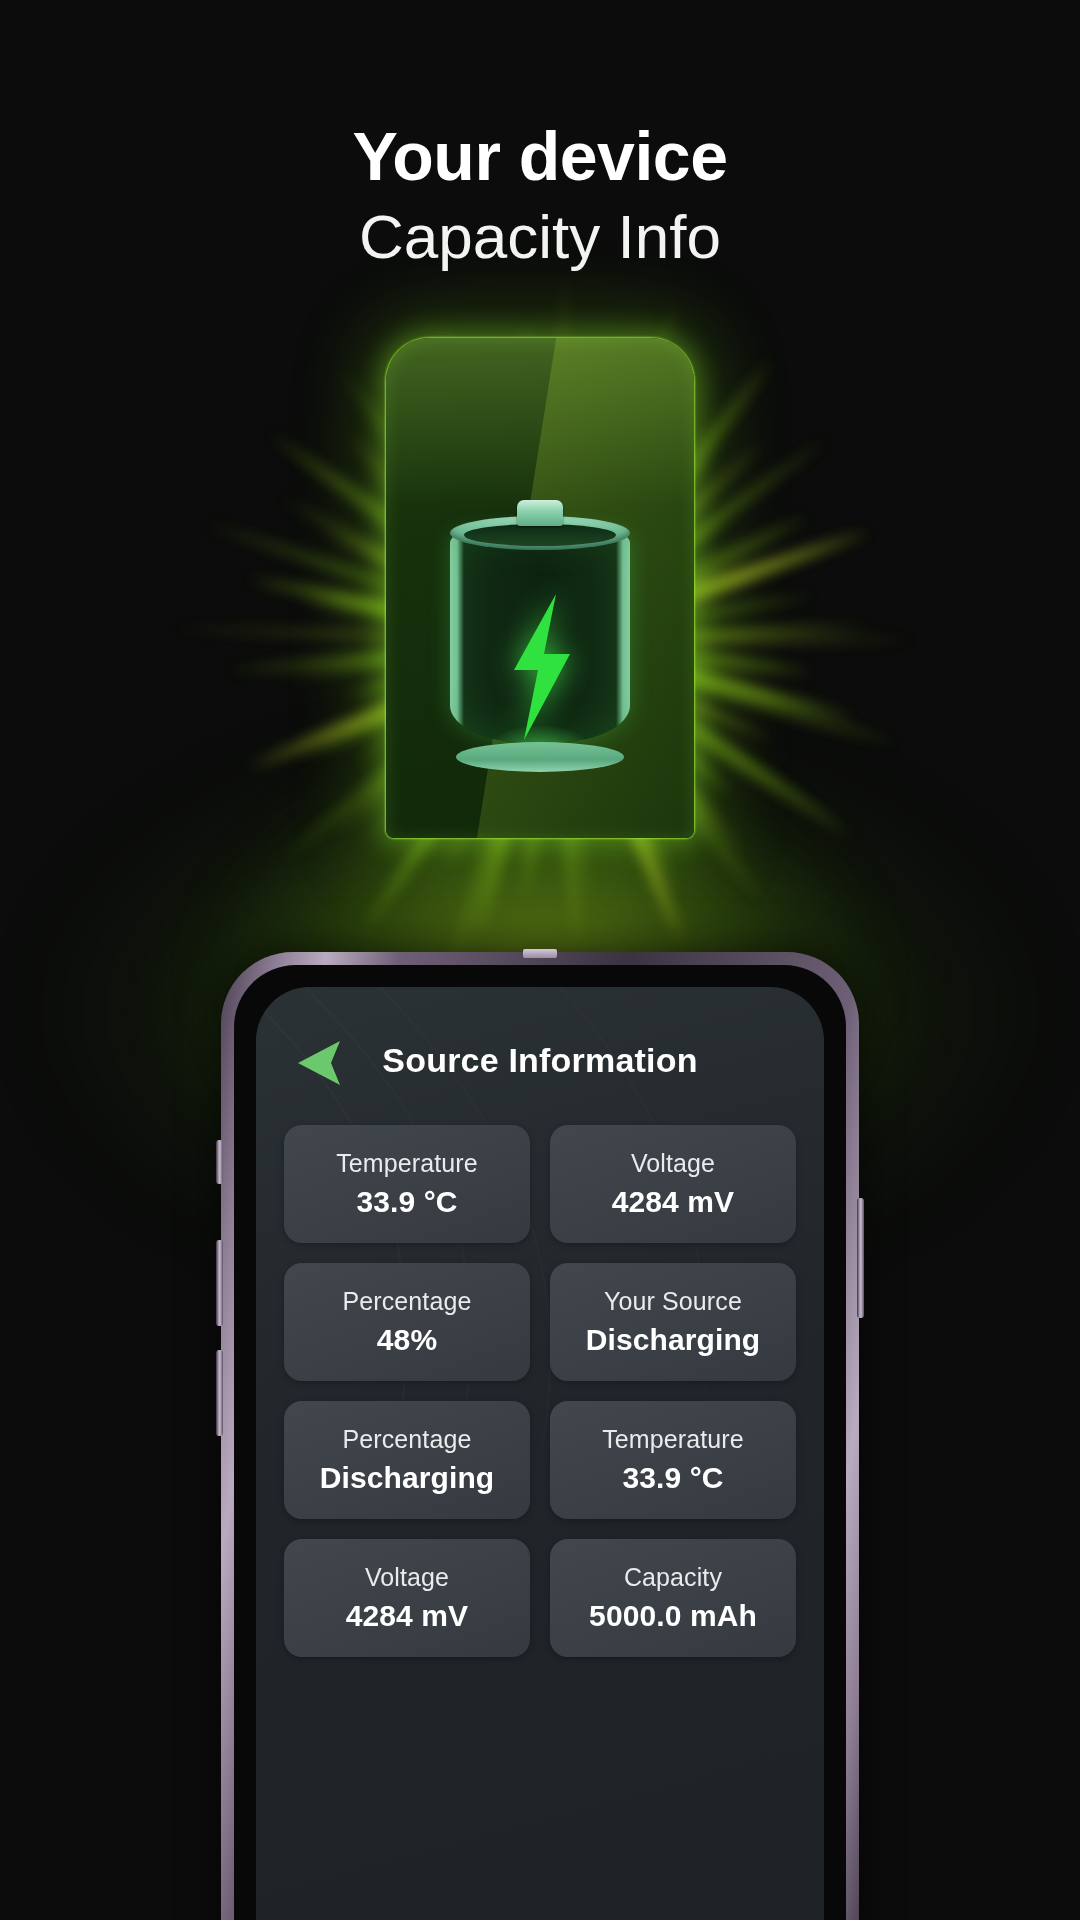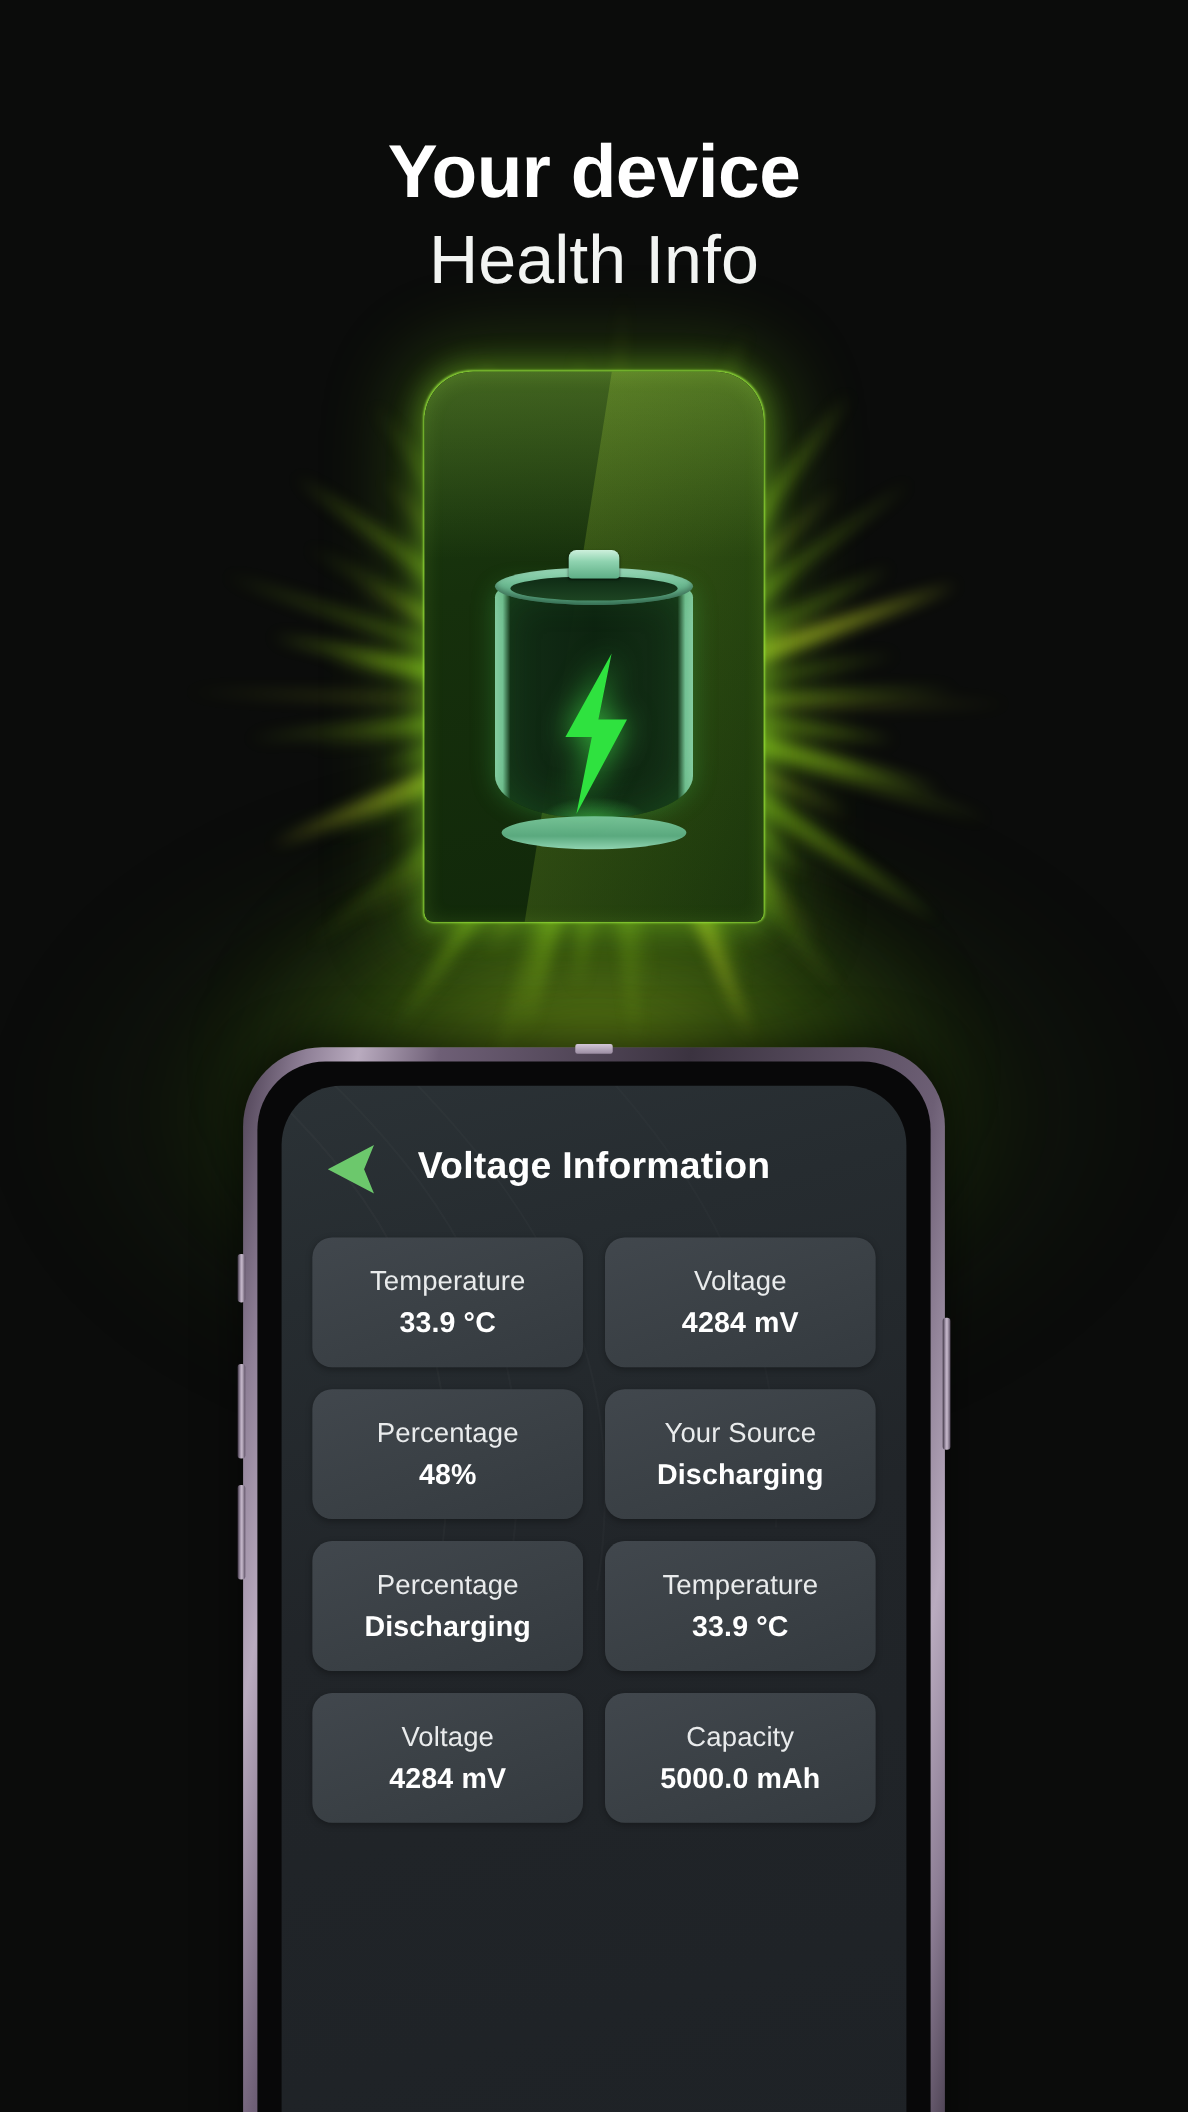--- a/index.html
+++ b/index.html
@@ -194,21 +194,21 @@
     height:118px;
     display:flex; flex-direction:column;
     align-items:center; justify-content:center;
     gap:7px;
     box-shadow:0 2px 6px rgba(0,0,0,.28);
   }
   .card-label{
     font-size:25px; color:#e9ebec; font-weight:400; letter-spacing:.1px;
   }
   .card-value{
-    font-size:26px; color:#ffffff; font-weight:bold; letter-spacing:.1px;
+    font-size:30px; color:#ffffff; font-weight:bold; letter-spacing:.1px;
   }
 </style>
 </head>
 <body>
 
 <div id="stage">
 
   <div class="bg-wash"></div>
   <div class="bg-wash2"></div>
 
@@ -287,21 +287,21 @@
     <div class="batt-top-inner"></div>
     <div class="batt-body"></div>
     <div class="batt-bottom"></div>
     <svg class="bolt" width="92" height="150" viewBox="0 0 92 150">
       <polygon points="62,2 20,78 44,78 30,148 76,62 50,62" fill="#2fe23f"></polygon>
     </svg>
   </div>
 
   <div class="headings">
     <div class="h-main">Your device</div>
-    <div class="h-sub">Health Info</div>
+    <div class="h-sub">Capacity Info</div>
   </div>
 
   <div class="phone">
     <div class="phone-frame">
       <div class="top-notch"></div>
       <div class="btn-side btn-l1"></div>
       <div class="btn-side btn-l2"></div>
       <div class="btn-side btn-l3"></div>
       <div class="btn-side btn-r1"></div>
     </div>
@@ -314,21 +314,21 @@
           <path d="M 110 -20 C 270 140, 330 280, 300 480" stroke="rgba(255,255,255,.04)" stroke-width="2" fill="none"></path>
           <path d="M 300 -20 C 420 110, 480 240, 470 420" stroke="rgba(255,255,255,.035)" stroke-width="2" fill="none"></path>
         </svg>
 
         <div class="scr-header">
           <div class="back-arrow">
             <svg width="56" height="52" viewBox="0 0 56 52">
               <path d="M50 4 L8 26 L50 48 L41 26 Z" fill="#6cc86c"></path>
             </svg>
           </div>
-          <div class="scr-title">Voltage Information</div>
+          <div class="scr-title">Source Information</div>
         </div>
 
         <div class="grid" id="info-grid">
             <div class="card">
               <div class="card-label">Temperature</div>
               <div class="card-value">33.9 °C</div>
             </div>
             <div class="card">
               <div class="card-label">Voltage</div>
               <div class="card-value">4284 mV</div>

